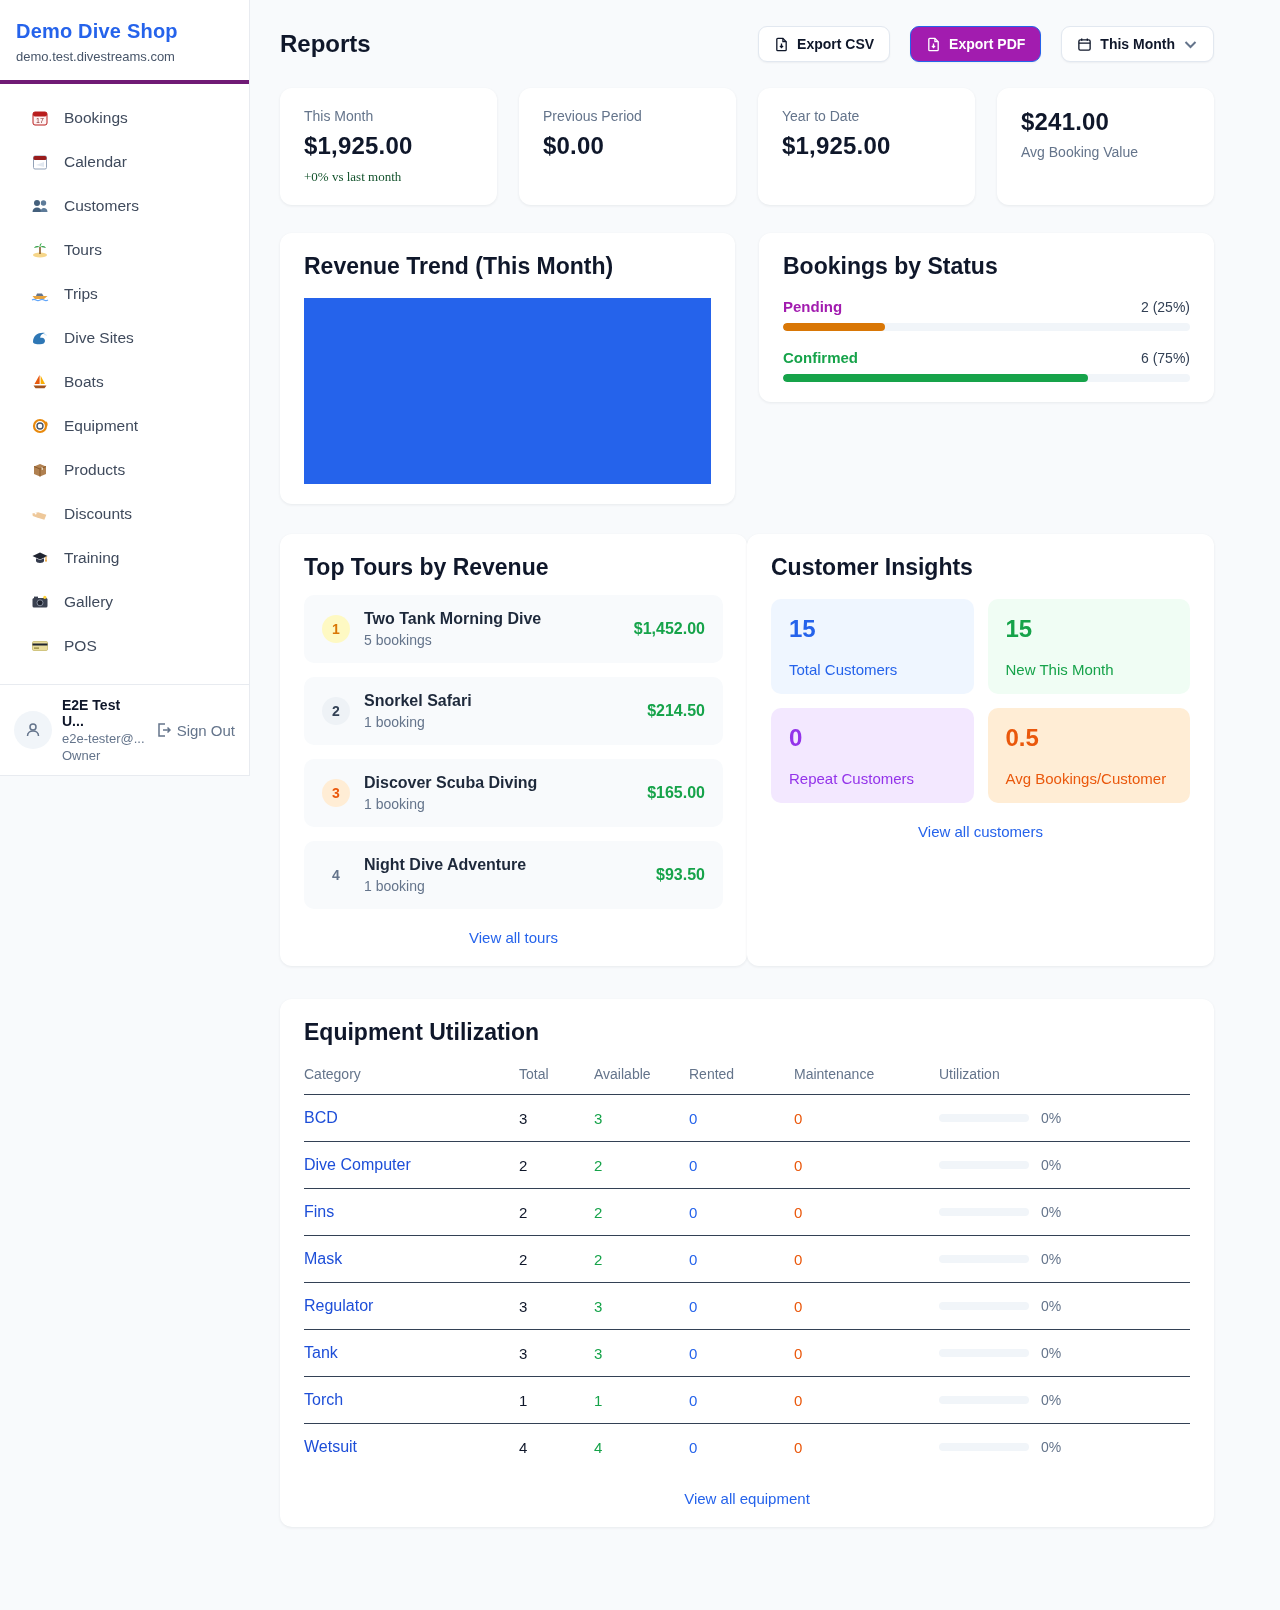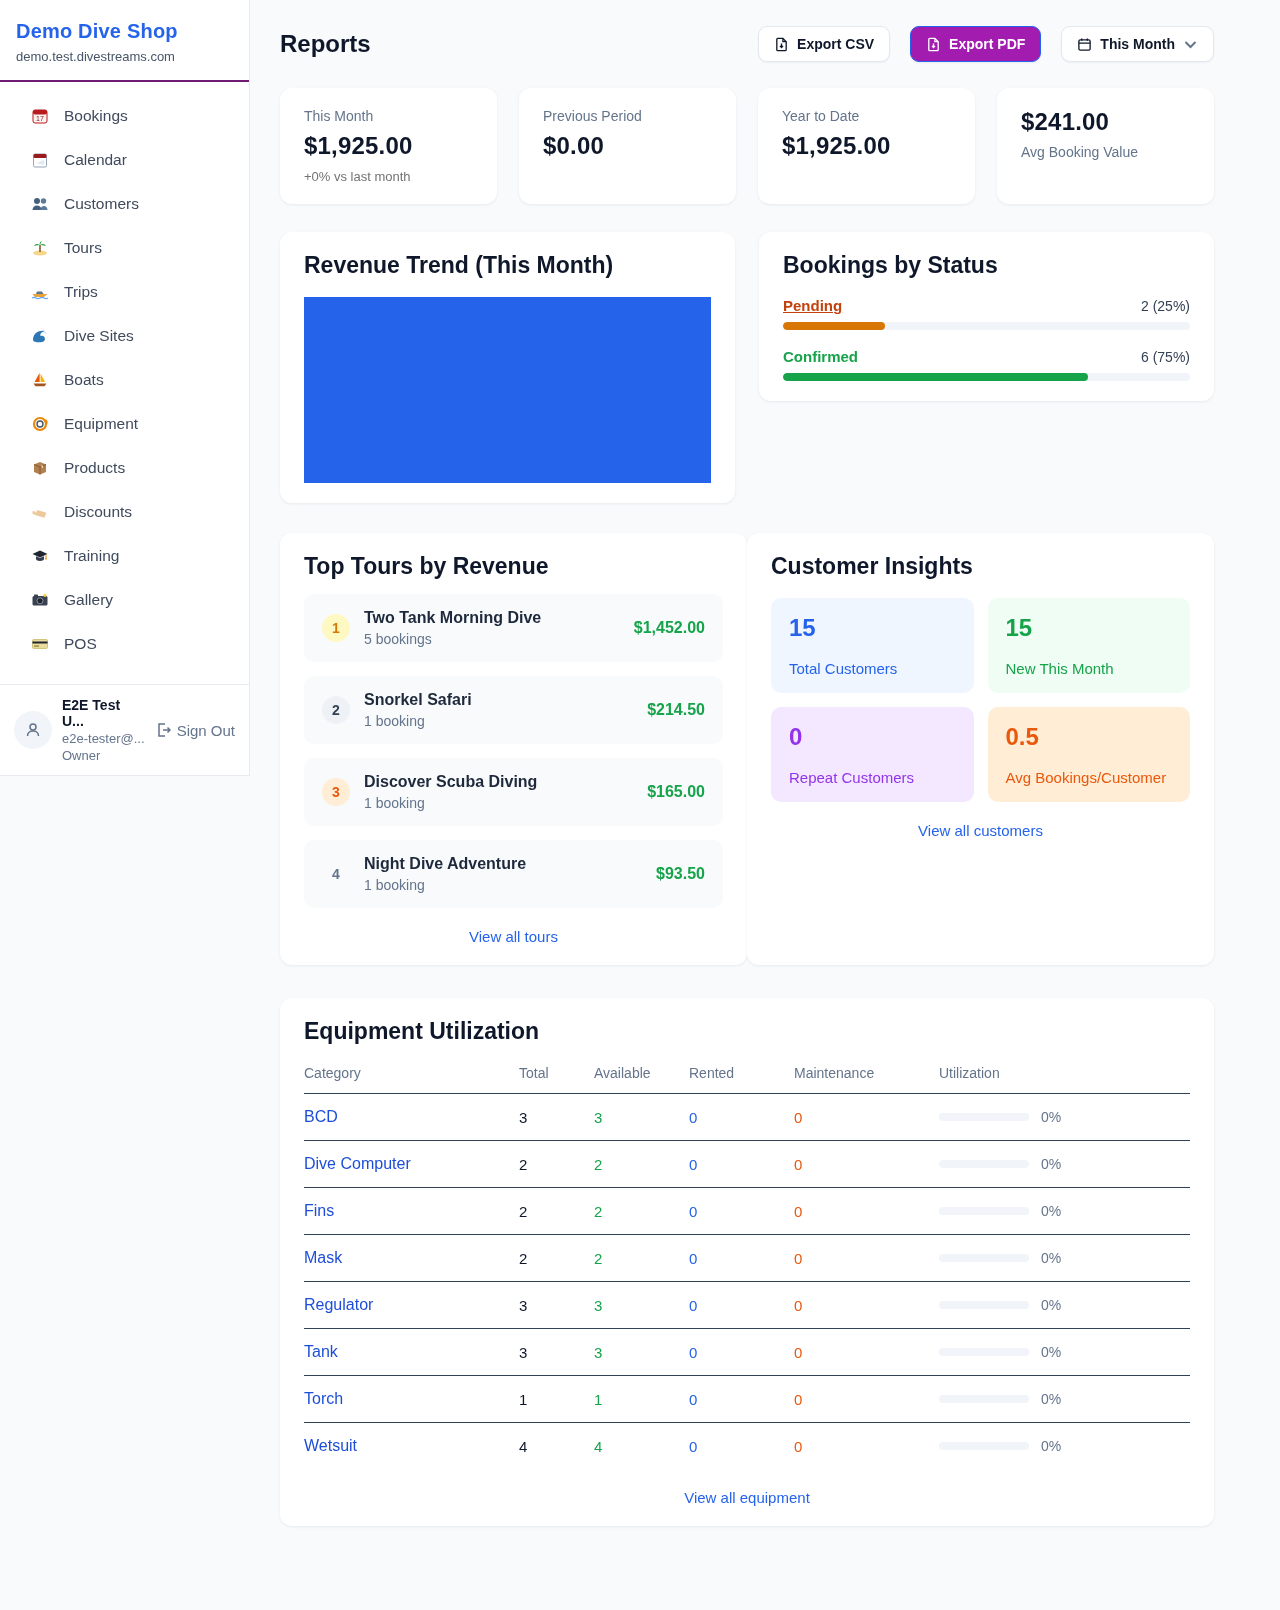--- a/index.html
+++ b/index.html
@@ -11,21 +11,21 @@
     min-height:1610px;
   }
   .layout { display:flex; align-items:flex-start; }
 
   
   aside {
     width:250px; min-width:250px; height:776px; background:#ffffff;
     border-right:1px solid #e8ebf0; border-bottom:1px solid #e8ebf0;
     display:flex; flex-direction:column;
   }
-  .shop-head { padding:20px 16px 16px 16px; border-bottom:2px solid #701a75; }
+  .shop-head { padding:20px 16px 16px 16px; border-bottom:4px solid #701a75; }
   .shop-name { color:#2563eb; font-size:20px; font-weight:bold; letter-spacing:.2px; }
   .shop-domain { color:#475569; font-size:13px; margin-top:6px; }
   nav { flex:1; padding:14px 10px 0 10px; overflow:hidden; }
   .nav-item {
     display:flex; align-items:center; gap:14px;
     padding:10px 12px 10px 20px; border-radius:10px;
     color:#3f4a5c; font-size:15.5px; cursor:pointer; margin-bottom:4px;
   }
   .nav-ico { width:20px; height:20px; display:inline-flex; align-items:center; justify-content:center; }
   .nav-ico svg { width:18px; height:18px; }
@@ -59,32 +59,32 @@
   .btn.primary { background:#a21caf; border-color:#2563eb; color:#fff; }
   .btn svg { width:15px; height:15px; }
 
   .card {
     background:#fff; border-radius:12px; padding:20px 24px;
     box-shadow:0 1px 3px rgba(15,23,42,.07);
   }
   .stats-grid { display:grid; grid-template-columns:repeat(4,1fr); gap:22px; margin-top:26px; }
   .stat-label { font-size:14px; color:#64748b; }
   .stat-value { font-size:24px; font-weight:bold; color:#0f172a; margin-top:8px; letter-spacing:.2px; }
-  .stat-delta { font-size:13px; color:#737373; margin-top:9px; }
+  .stat-delta { font-size:13px; color:#14532d; margin-top:9px;font-family:Liberation Serif, serif; }
   .stat-card.value-first .stat-value { margin-top:0; }
   .stat-card.value-first .stat-label { margin-top:8px; }
 
   .row-2 { display:grid; grid-template-columns:1fr 1fr; gap:24px; margin-top:28px; align-items:start; }
   .section-title { font-size:23px; font-weight:bold; color:#0f172a; }
   .chart-block { margin-top:18px; height:186px; background:#2563eb; }
 
   .status-row { margin-top:18px; }
   .status-line { display:flex; justify-content:space-between; align-items:baseline; }
   .status-name { font-size:15px; font-weight:bold; }
-  .status-name.pending { color:#c2410c;text-decoration:underline; }
+  .status-name.pending { color:#a21caf; }
   .status-name.confirmed { color:#16a34a; }
   .status-count { font-size:14px; color:#334155; }
   .bar-track { margin-top:8px; height:8px; background:#f1f5f9; border-radius:5px; overflow:hidden; }
   .bar-fill { height:100%; border-radius:5px; }
   .bar-fill.pending { background:#d97706; }
   .bar-fill.confirmed { background:#16a34a; }
 
   .row-3 { display:grid; grid-template-columns:1fr 1fr; margin-top:30px; }
   .tour-item {
     display:flex; align-items:center; gap:14px;

